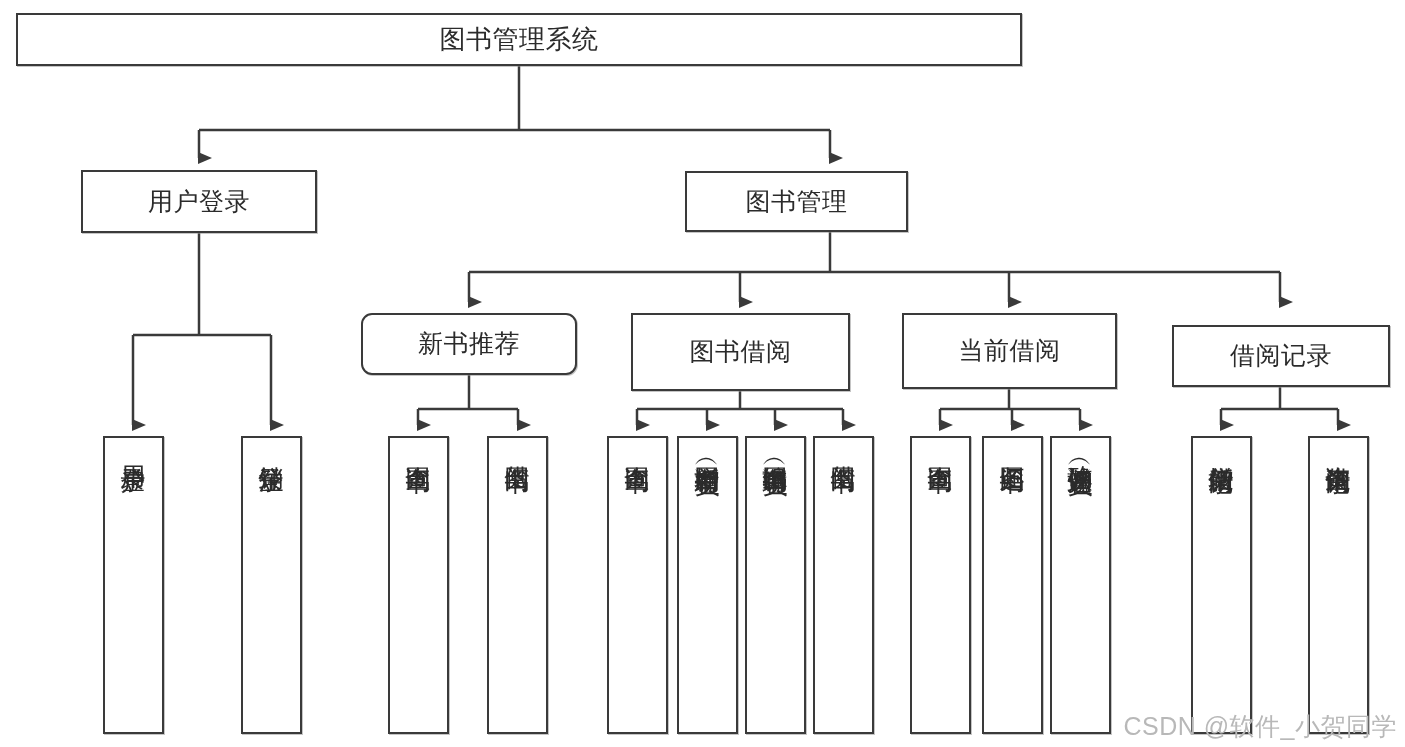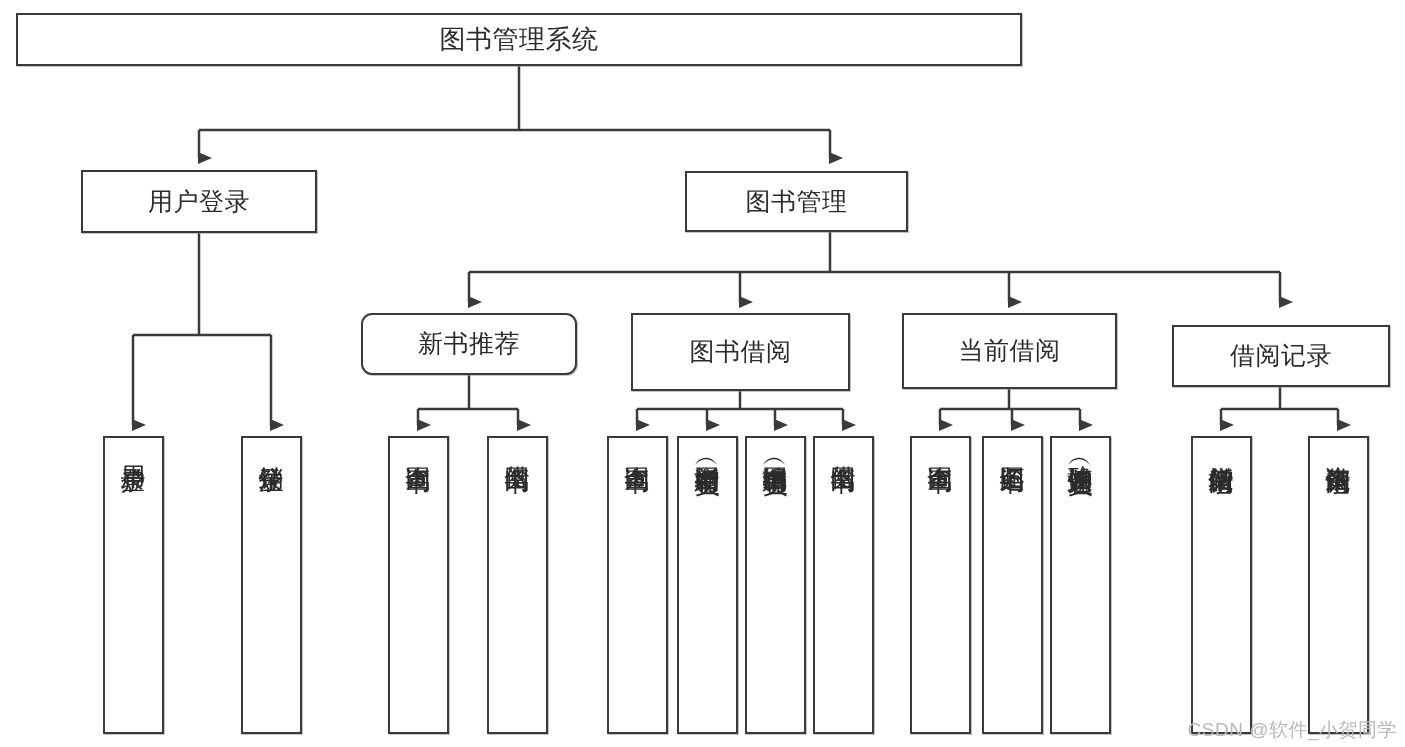--- a/index.html
+++ b/index.html
@@ -61,21 +61,21 @@
     text-orientation: upright;
     font-size: 25px;
     line-height: 1.12;
     letter-spacing: 1px;
     white-space: nowrap;
   }
   #watermark {
     position: absolute;
     right: 8px;
     bottom: 4px;
-    font-size: 19px;
+    font-size: 25px;
     color: #b8b8b8;
     letter-spacing: 0.5px;
     white-space: nowrap;
   }
 </style>
 </head>
 <body>
 
 <div id="canvas">
 

